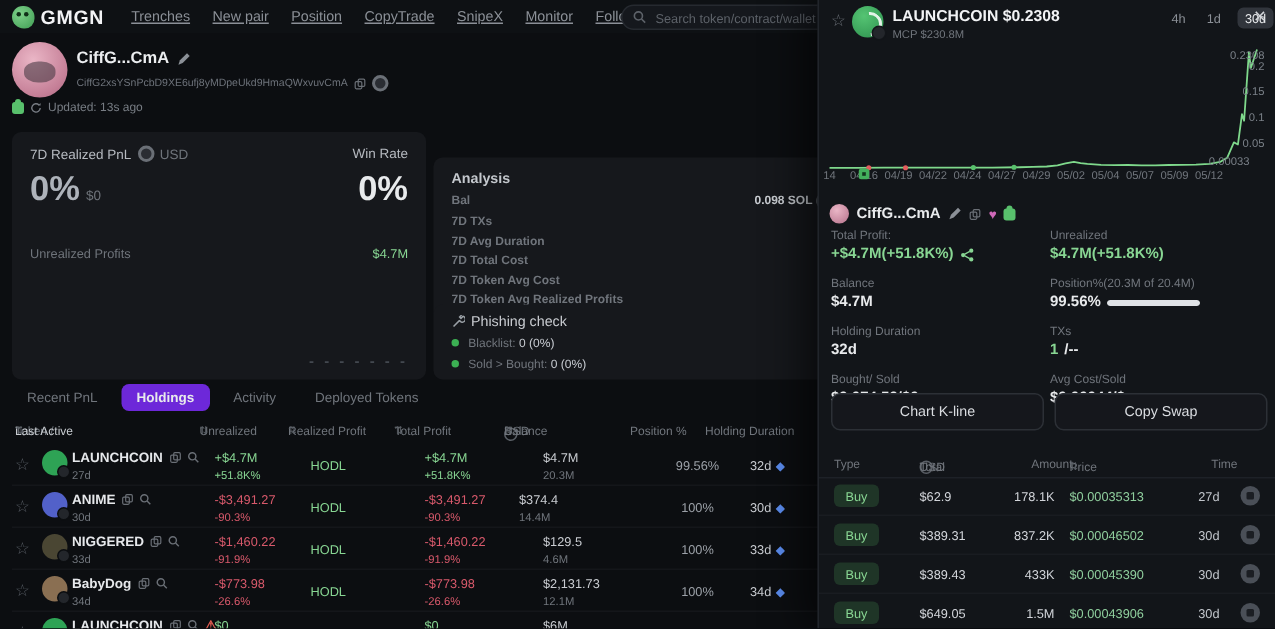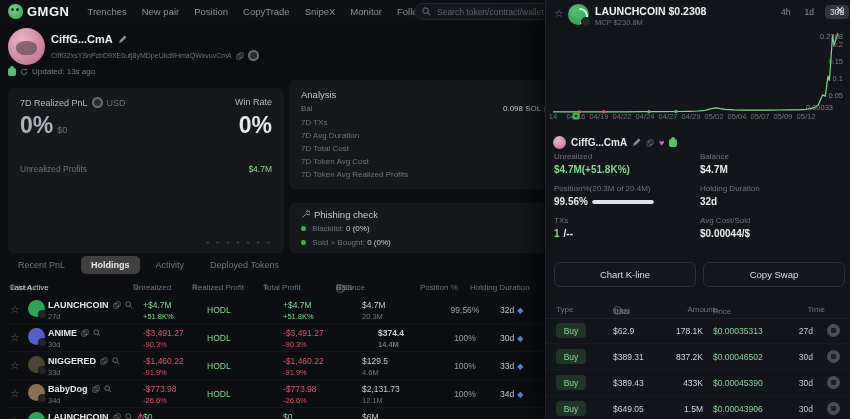--- a/index.html
+++ b/index.html
@@ -7,52 +7,52 @@
        font-family:"Liberation Sans",sans-serif;color:#c9ccd1;-webkit-font-smoothing:antialiased;}
   .abs{position:absolute;}
   
   .topbar{position:absolute;left:0;top:0;width:850px;height:22px;background:#0e1114;display:flex;align-items:center;}
   .brand{display:flex;align-items:center;gap:4px;margin-left:8px;}
   .gecko{width:15px;height:15px;border-radius:50% 50% 45% 55%;background:radial-gradient(circle at 35% 35%,#7ed08a,#3f9e53);position:relative;}
   .gecko:before{content:"";position:absolute;left:3px;top:4px;width:3px;height:3px;border-radius:50%;background:#103018;}
   .gecko:after{content:"";position:absolute;left:8px;top:4px;width:3px;height:3px;border-radius:50%;background:#103018;}
   .brand-name{font-size:13px;font-weight:bold;color:#f2f3f5;letter-spacing:.5px;}
   .nav{display:flex;gap:15px;margin-left:18px;font-size:9.5px;color:#8b9097;}
-  .nav span{cursor:pointer;white-space:nowrap;}
+  .nav span{cursor:pointer;white-space:nowrap;text-decoration:underline;}
   .search{position:absolute;left:414px;top:3px;width:250px;height:15px;background:#15181d;border:1px solid #262a30;
           border-radius:9px;display:flex;align-items:center;padding:0 7px;gap:4px;}
   .search input{background:transparent;border:none;outline:none;color:#8b9097;font-size:8.5px;width:180px;font-family:inherit;}
   .search input::placeholder{color:#5d6269;}
   svg.ic{display:block;}
   
   .avatar-lg{left:8px;top:28px;width:37px;height:37px;border-radius:50%;background:radial-gradient(circle at 38% 32%,#eab6c6,#c57f97 70%,#a96580);}
   .avatar-lg:after{content:"";position:absolute;left:8px;top:13px;width:21px;height:14px;border-radius:45%;background:rgba(60,50,58,.55);}
   .profile-name{left:51px;top:33px;font-size:11px;font-weight:bold;color:#eceef0;display:flex;align-items:center;gap:5px;}
   .profile-addr{left:51px;top:50px;font-size:7px;color:#6d727a;display:flex;align-items:center;gap:4px;}
   .donut{width:7px;height:7px;border:2px solid #6a6f76;border-radius:50%;display:inline-block;background:#2a2d33;}
   .updated{left:8px;top:67px;font-size:8px;color:#787d84;display:flex;align-items:center;gap:4px;}
   .puzzle{width:8px;height:8px;background:#58c06c;border-radius:2px;display:inline-block;position:relative;}
   .puzzle:after{content:"";position:absolute;left:2px;top:-2px;width:4px;height:4px;border-radius:50%;background:#58c06c;}
   
   .card{position:absolute;background:#16181c;border-radius:6px;}
   #card-pnl{left:8px;top:88px;width:276px;height:165px;}
-  #card-analysis{left:289px;top:80px;width:311px;height:109px;}
+  #card-analysis{left:289px;top:105px;width:311px;height:109px;font-weight:bold;}
   #card-phish{left:289px;top:203px;width:311px;height:50px;}
   .card-h{position:absolute;left:12px;top:9px;font-size:9px;color:#b6bac0;display:flex;align-items:center;gap:4px;}
   .muted{color:#6f747b;}
   .big-pct{position:absolute;top:24px;font-size:23px;font-weight:bold;}
   .pnl-row{position:absolute;left:12px;right:12px;display:flex;justify-content:space-between;font-size:8.5px;}
   .green{color:#88d693;}
   .pager{position:absolute;right:12px;bottom:6px;color:#43484f;font-size:10px;font-weight:bold;letter-spacing:2px;}
   .an-row{position:absolute;left:12px;font-size:8px;color:#70757c;}
   .dot{width:5px;height:5px;border-radius:50%;background:#3cb053;display:inline-block;margin-right:4px;}
   
   .tabs{position:absolute;left:8px;top:256px;display:flex;gap:6px;}
   .tab{font-size:9px;color:#70757c;padding:4px 10px;border-radius:5px;cursor:pointer;}
-  .tab.active{background:#404040;color:#e8eaec;font-weight:bold;}
+  .tab.active{background:#6d28d9;color:#e8eaec;font-weight:bold;}
   
   .h-head{position:absolute;left:8px;top:283px;width:834px;height:13px;font-size:8px;color:#70757c;}
   .h-head span{position:absolute;top:0;white-space:nowrap;}
   .sort{color:#5a5f66;font-size:7px;}
   .h-rows{position:absolute;left:8px;top:296px;width:834px;}
   .h-row{position:relative;height:27px;border-bottom:1px solid #14161a;}
   .h-row .star{position:absolute;left:2px;top:7px;font-size:11px;color:#565b62;}
   .tk-logo{position:absolute;left:20px;top:4px;width:17px;height:17px;border-radius:50%;}
   .tk-logo:after{content:"";position:absolute;right:-2px;bottom:-2px;width:7px;height:7px;border-radius:50%;background:#23262b;border:1px solid #0c0e11;}
   .tk-name{position:absolute;left:40px;top:4px;display:flex;align-items:center;gap:4px;font-size:9px;font-weight:bold;color:#e6e8eb;}
@@ -305,21 +305,21 @@
 
         </div>
         <span class="tk-age">30d</span>
         <div class="cell2 pnl-cell neg" style="left:135px;">
           <span>-$3,491.27</span><span class="l2">-90.3%</span>
         </div>
         <span class="hodl" style="left:199px;">HODL</span>
         <div class="cell2 pnl-cell neg" style="left:275px;">
           <span>-$3,491.27</span><span class="l2">-90.3%</span>
         </div>
-        <div class="cell2" style="left:370px;font-weight:bold;">
+        <div class="cell2" style="left:338px;">
           <span class="bal1">$374.4</span><span class="l2 bal2">14.4M</span>
         </div>
         <span class="pos-cell" style="left:437px;width:40px;text-align:center;">100%</span>
         <div class="dur-cell" style="left:492px;">
           <span>30d</span>
           <span class="dia">◆</span>
         </div>
       </div>
 
       <div class="h-row">
@@ -475,20 +475,35 @@
       <svg class="ic" width="8" height="8" viewBox="0 0 10 10">
           <rect x="1" y="3" width="5.5" height="6" rx="1" fill="none" stroke="#6a6f76"></rect>
           <rect x="3.5" y="1" width="5.5" height="6" rx="1" fill="none" stroke="#6a6f76"></rect>
         </svg>
       <span class="heart">♥</span>
       <span class="puzzle"></span>
     </div>
 
     <div class="stats">
 
+        <div class="stat">
+          <div class="sl">Total Profit:</div>
+          <div class="sv green">
+
+            <span>+$4.7M(+51.8K%)</span>
+            <svg class="ic svg-share" width="10" height="10" viewBox="0 0 12 12">
+              <circle cx="2.5" cy="6" r="1.7" fill="#88d693"></circle>
+              <circle cx="9" cy="2.5" r="1.7" fill="#88d693"></circle>
+              <circle cx="9" cy="9.5" r="1.7" fill="#88d693"></circle>
+              <line x1="3.8" y1="5.3" x2="7.8" y2="3.1" stroke="#88d693"></line>
+              <line x1="3.8" y1="6.7" x2="7.8" y2="8.9" stroke="#88d693"></line>
+            </svg>
+
+          </div>
+        </div>
 
         <div class="stat">
           <div class="sl">Unrealized</div>
           <div class="sv green">
 
             <span>$4.7M(+51.8K%)</span>
 
           </div>
         </div>
 
@@ -524,20 +539,28 @@
 
         <div class="stat">
           <div class="sl">TXs</div>
           <div class="sv">
             <span class="green">1</span>
             <span>/--</span>
 
           </div>
         </div>
 
+        <div class="stat">
+          <div class="sl">Bought/ Sold</div>
+          <div class="sv">
+
+            <span>$9,074.59/$0</span>
+
+          </div>
+        </div>
 
         <div class="stat">
           <div class="sl">Avg Cost/Sold</div>
           <div class="sv">
 
             <span>$0.00044/$</span>
 
           </div>
         </div>
       </div>

